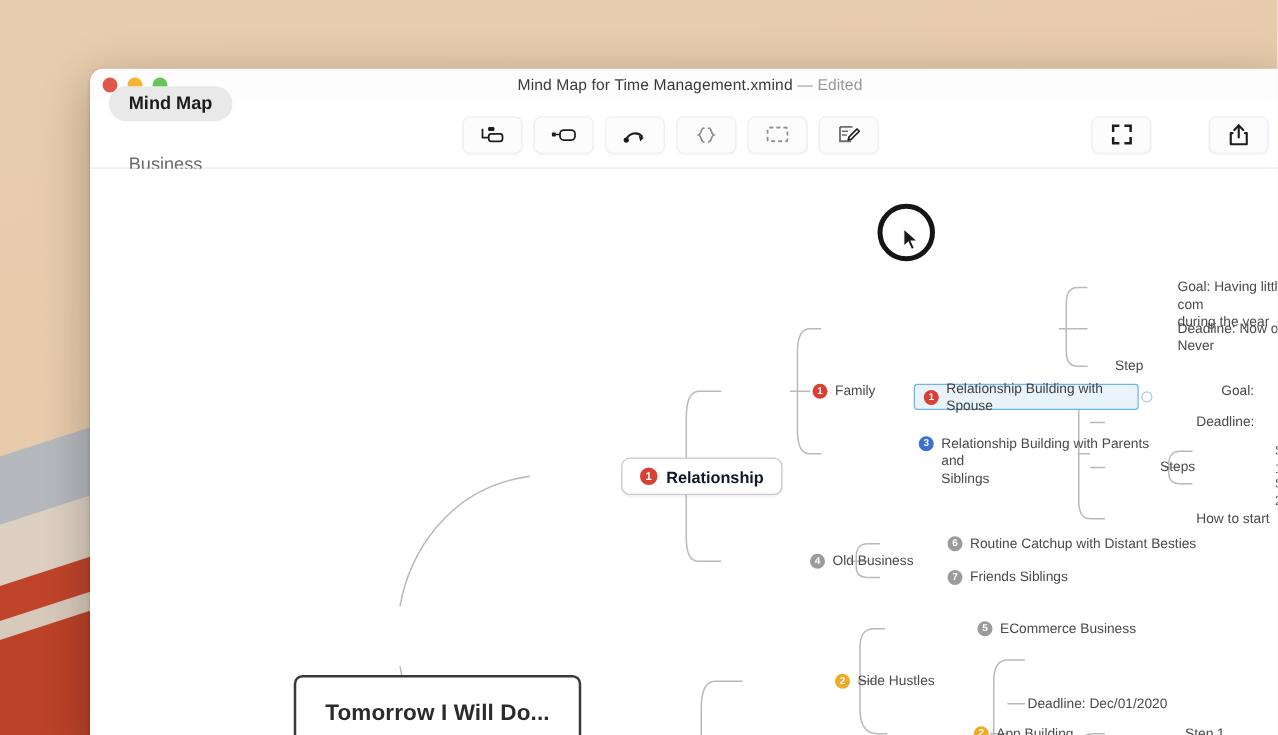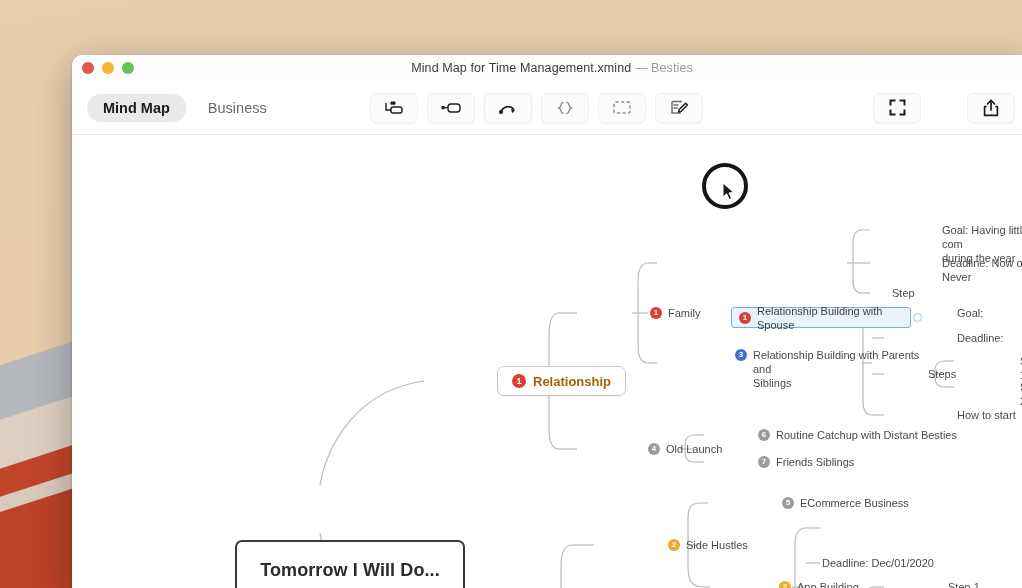--- a/index.html
+++ b/index.html
@@ -41,21 +41,21 @@
     width:100%; text-align:center; font-size:12.5px; color:#3b3b3b;
     letter-spacing:.1px;
   }
   #title-text .edited { color:#9a9a9a; }
 
   #toolbar {
     height:54px; position:relative; background:#ffffff;
     border-bottom:1px solid #e8e8e8;
     display:flex; align-items:center;
   }
-  #mode-tabs { position:absolute; left:15px; display:flex; align-items:flex-start; gap:6px; }
+  #mode-tabs { position:absolute; left:15px; display:flex; align-items:flex-start; gap:21px;flex-direction:column; }
   .mode-tab {
     font-size:14.5px; padding:6px 16px; border-radius:15px; color:#6b6b6b;
     cursor:default; white-space:nowrap;
   }
   .mode-tab.active { background:#e9e9e9; color:#1c1c1c; font-weight:600; }
 
   #tool-center { position:absolute; left:298px; display:flex; gap:9px; }
   .tool-btn {
     width:48px; height:30px; border-radius:6px; background:#fcfcfc;
     border:1px solid #efefef;
@@ -90,21 +90,21 @@
     display:flex; align-items:center; justify-content:center;
   }
   #central span { font-size:18px; font-weight:700; color:#2b2b2b; letter-spacing:.1px; }
 
   
   .branch-box {
     position:absolute; border:1px solid #c9c9c9; border-radius:7px; background:#fff;
     display:flex; align-items:center; gap:7px; padding:0 14px; height:30px;
     box-shadow:0 1px 1.5px rgba(0,0,0,.05);
   }
-  .branch-box .branch-label { font-size:13px; color:#a16207; font-weight:600; white-space:nowrap; }
+  .branch-box .branch-label { font-size:13px; color:#0f172a; font-weight:600; white-space:nowrap; }
   .branch-box .marker { width:14px; height:14px; font-size:9px; margin-top:0; }
 
   
   #selected-node {
     position:absolute; left:659px; top:172px; width:180px; height:21px;
     border:1px solid #6fb4e8; background:#e8f3fb; border-radius:3px;
     display:flex; align-items:center; gap:6px; padding:0 7px;
   }
   #selected-node .node-label { font-size:11px; color:#3e3e3e; }
   .sel-dot {
@@ -136,21 +136,21 @@
 
 <div id="window">
 
   <div id="titlebar">
     <div class="lights">
       <div class="light red"></div>
       <div class="light yellow"></div>
       <div class="light green"></div>
     </div>
     <div id="title-text">
-      <span>Mind Map for Time Management.xmind</span><span class="edited"> — </span><span class="edited">Besties</span>
+      <span>Mind Map for Time Management.xmind</span><span class="edited"> — </span><span class="edited">Edited</span>
     </div>
   </div>
 
   <div id="toolbar">
 
     <div id="mode-tabs">
       <div class="mode-tab active">Mind Map</div>
       <div class="mode-tab">Business</div>
     </div>
 
@@ -317,42 +317,42 @@
     <div class="node" style="left:820px; top:151px;">
       <span class="node-label">Step</span>
     </div>
 
     <div class="node" style="left:663px; top:213px; width:200px;">
       <span class="marker m-blue">3</span>
       <span class="node-label">Relationship Building with Parents and
 Siblings</span>
     </div>
 
-    <div class="node" style="left:885px; top:171px;align-items:flex-end;">
+    <div class="node" style="left:905px; top:171px;align-items:flex-end;">
       <span class="node-label">Goal:</span>
     </div>
     <div class="node" style="left:885px; top:196px;">
       <span class="node-label">Deadline:</span>
     </div>
     <div class="node" style="left:856px; top:232px;">
       <span class="node-label">Steps</span>
     </div>
     <div class="node" style="left:948px; top:219px;">
       <span class="node-label">Step 1</span>
     </div>
     <div class="node" style="left:948px; top:245px;">
       <span class="node-label">Step 2</span>
     </div>
     <div class="node" style="left:885px; top:273px;text-align:center;">
       <span class="node-label">How to start</span>
     </div>
 
     <div class="node" style="left:576px; top:307px;">
       <span class="marker m-gray">4</span>
-      <span class="node-label">Old Launch</span>
+      <span class="node-label">Old Business</span>
     </div>
     <div class="node" style="left:686px; top:293px;">
       <span class="marker m-gray">6</span>
       <span class="node-label">Routine Catchup with Distant Besties</span>
     </div>
     <div class="node" style="left:686px; top:320px;">
       <span class="marker m-gray">7</span>
       <span class="node-label">Friends Siblings</span>
     </div>
 

